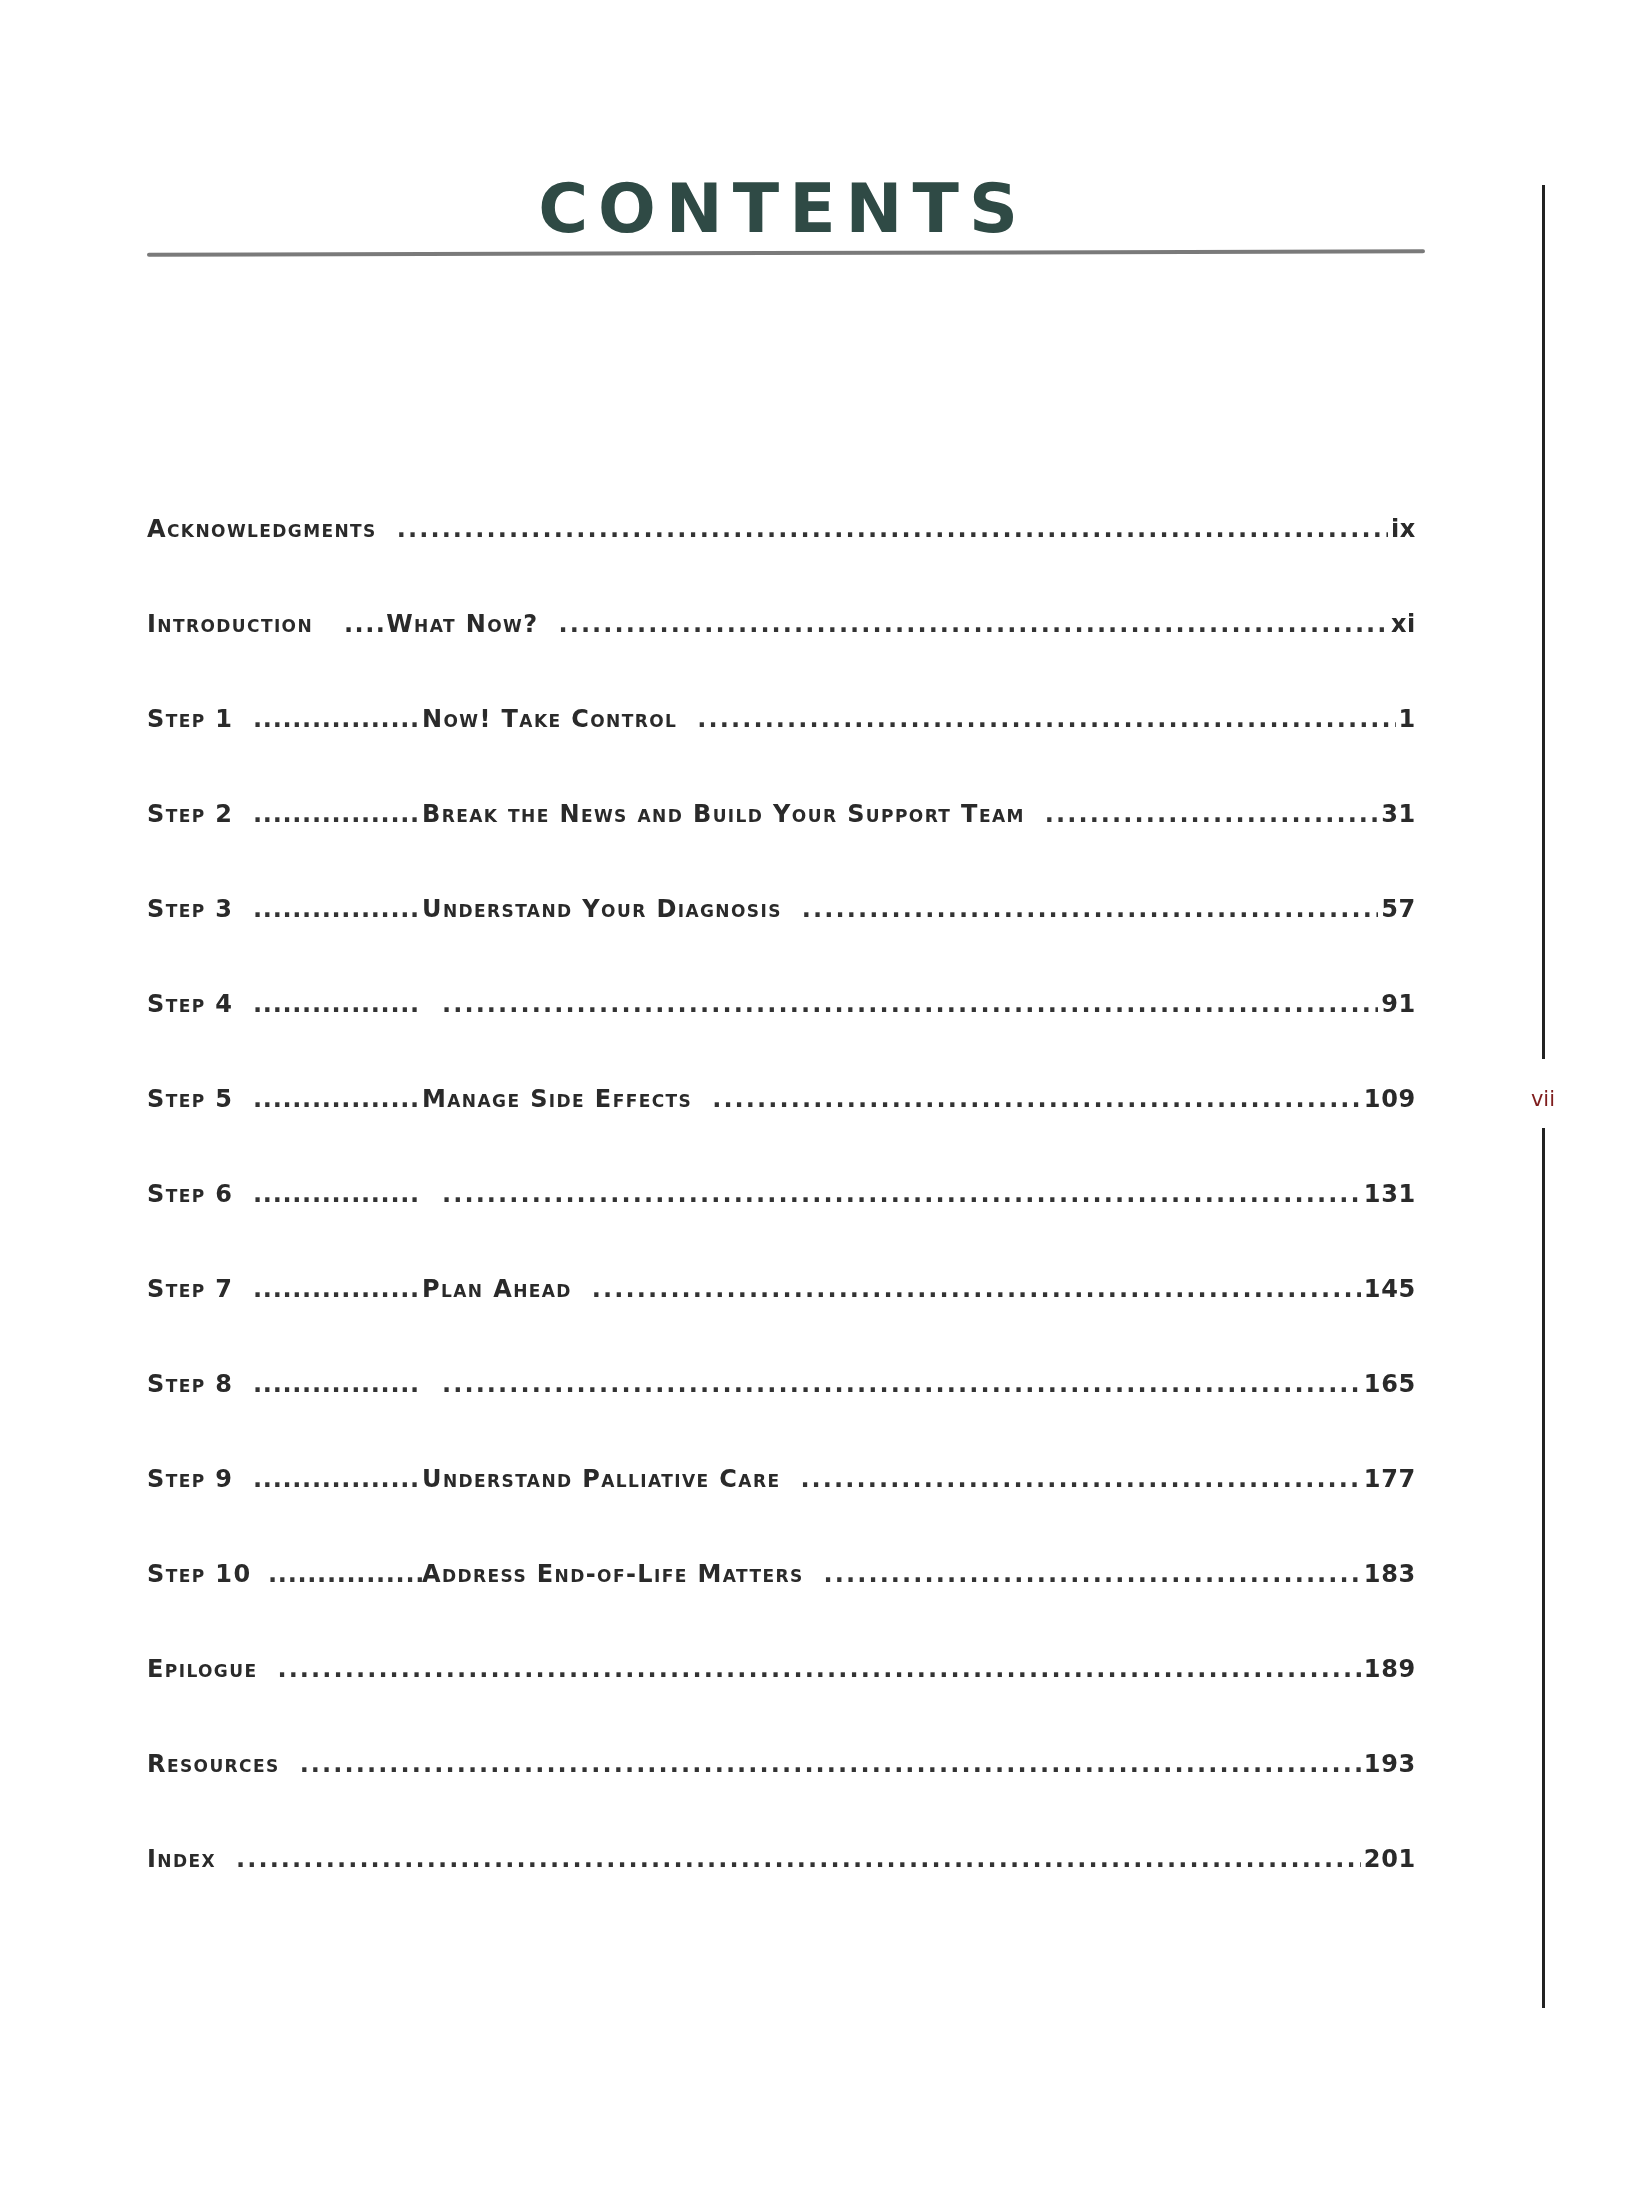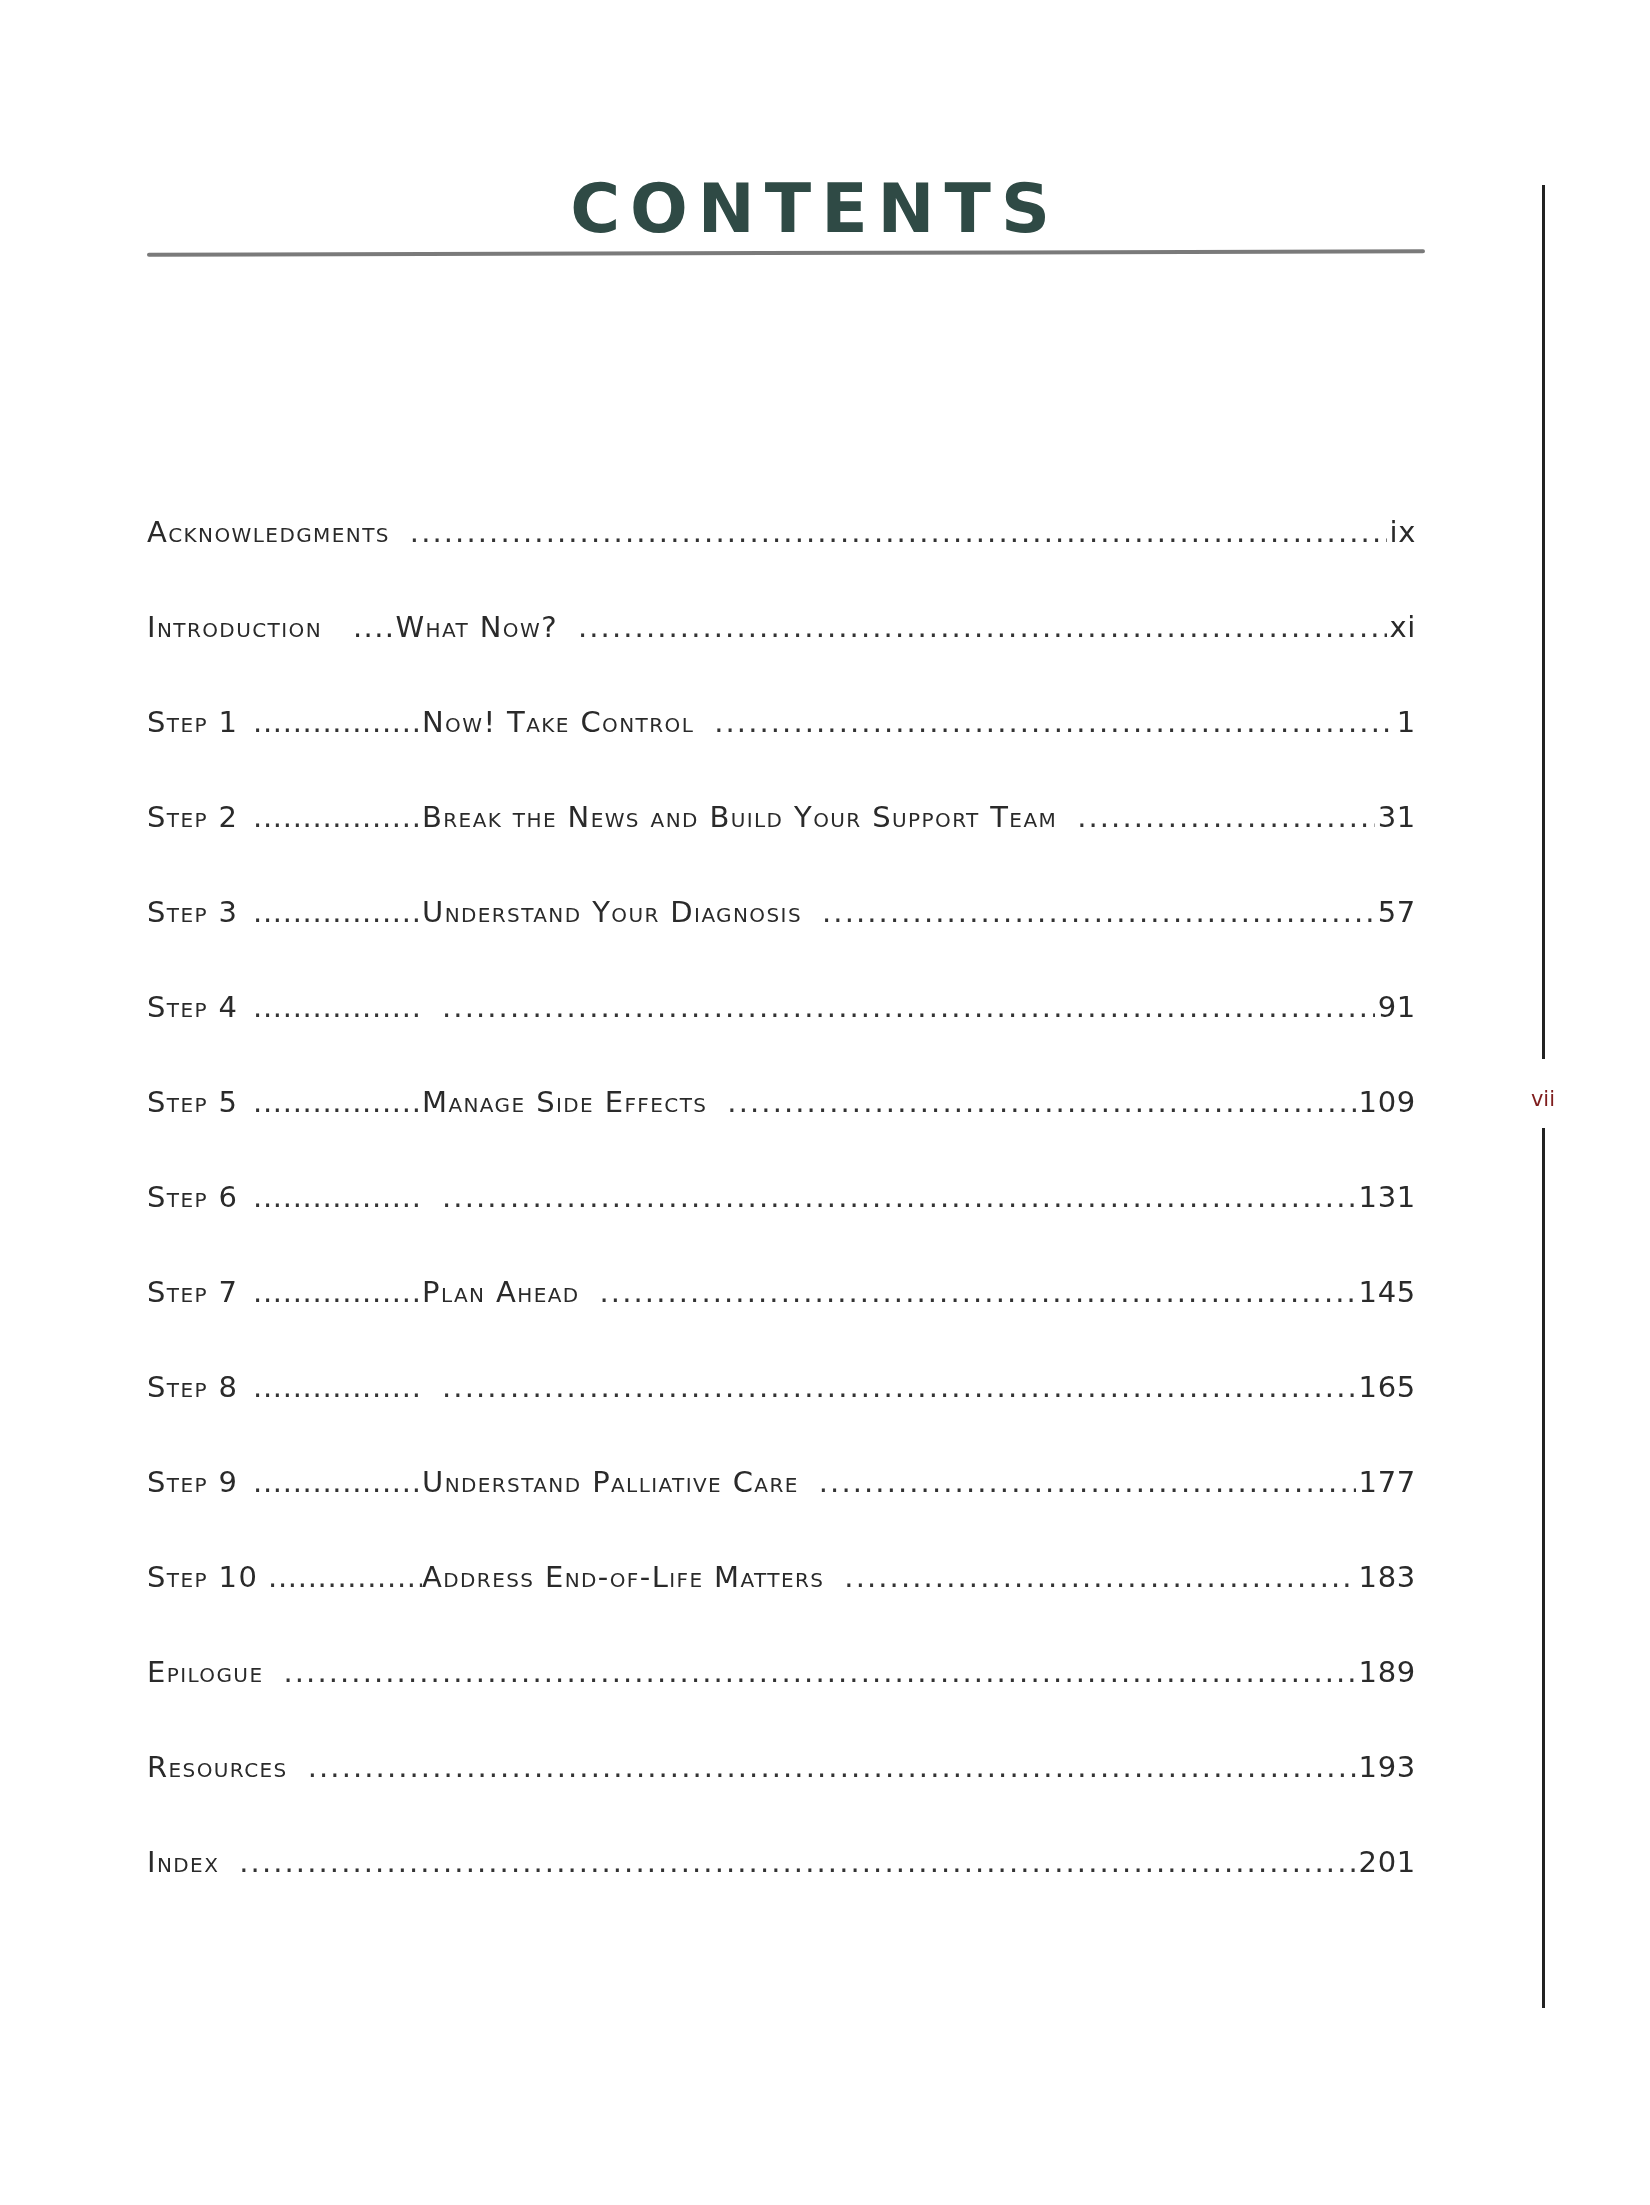--- a/index.html
+++ b/index.html
@@ -1,28 +1,28 @@
 <!DOCTYPE html>
 <html style="font-size:11.3px"><head>
 <meta charset="utf-8">
 <style>
   html, body { margin:0; padding:0; background:#ffffff; }
   body { width:1651px; height:2205px; position:relative; overflow:hidden;
          font-family:"DejaVu Sans", sans-serif; color:#2a2a2a; }
   .title { position:absolute; left:0; width:1566px; top:169px; text-align:center;
            font-family:"DejaVu Sans", sans-serif; font-weight:bold; font-size:68px;
-           letter-spacing:10px; color:#2f4a45;padding-left:32px; }
+           letter-spacing:10px; color:#2f4a45; }
   .rule { position:absolute; left:147px; top:251px; width:1278px; height:3.5px;
           background:#7a7a7a; border-radius:2.1px; transform:skewY(-0.15deg); }
   .vline { position:absolute; left:1542px; width:2.8px; background:#222; }
   .folio { position:absolute; left:1529px; top:1087px; width:28px; text-align:center;
            font-size:21px; color:#7f1d1d; }
   .toc { position:absolute; left:147px; top:515px; width:1269px; }
-  .row { display:flex; align-items:baseline; height:95px; font-size:29px;
-         font-variant:small-caps; letter-spacing:1.4px; color:#2a2a2a; }
+  .row { display:flex; align-items:baseline; height:95px; font-size:24px;
+         font-variant:small-caps; letter-spacing:1.4px; color:#2a2a2a;font-weight:bold; }
   .row .label { white-space:nowrap; }
   .row .title-text { white-space:nowrap; }
   .row .leader { flex:1; overflow:hidden; white-space:nowrap; margin:0 2.8px 0 20px;
                  color:#333; letter-spacing:2.1px; font-variant:normal; }
   .row .page { white-space:nowrap; font-variant:normal; letter-spacing:0.7px; }
   .step-label { display:inline-block; width:106px; }
   .dots-fixed { display:inline-block; width:169px; overflow:hidden; white-space:nowrap;
                 letter-spacing:0.7px; font-variant:normal; color:#333; vertical-align:baseline; }
 </style>
 </head>

